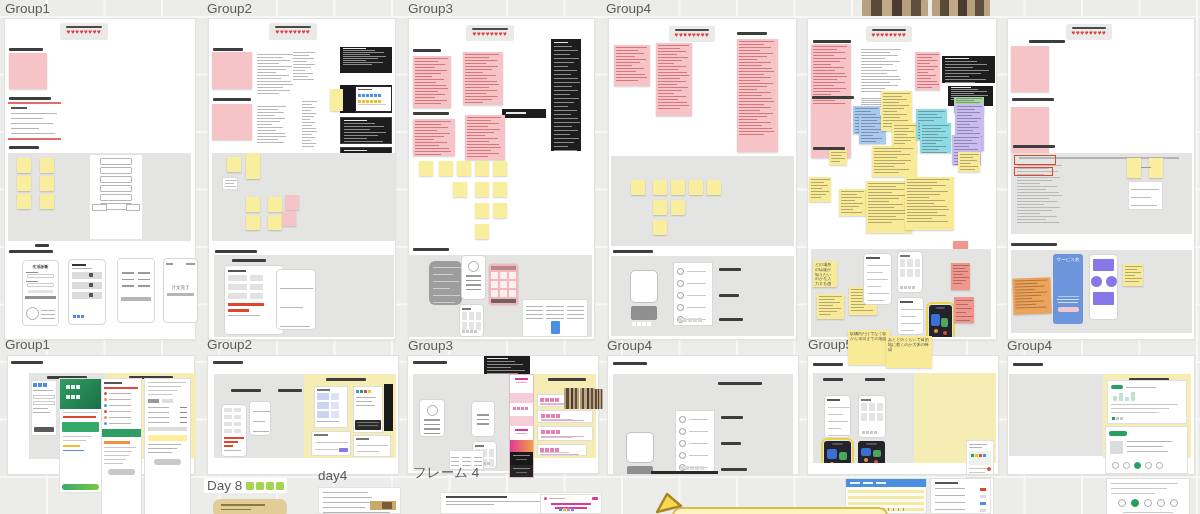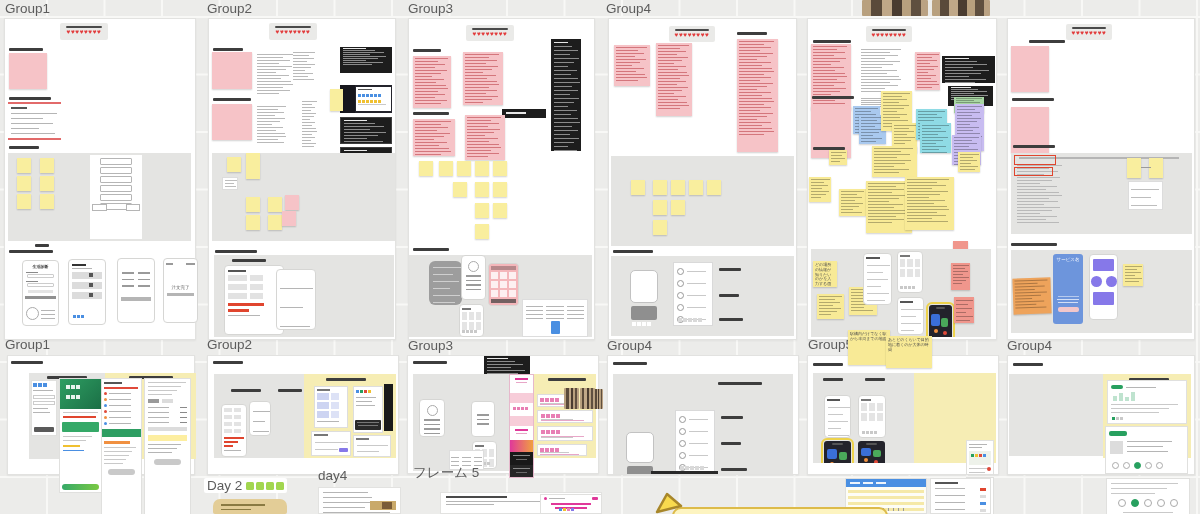--- a/index.html
+++ b/index.html
@@ -36,25 +36,25 @@
   <div class="flabel" style="left:207px;top:1px">Group2</div>
   <div class="flabel" style="left:408px;top:1px">Group3</div>
   <div class="flabel" style="left:606px;top:1px">Group4</div>
   <div class="flabel" style="left:5px;top:337px">Group1</div>
   <div class="flabel" style="left:207px;top:337px">Group2</div>
   <div class="flabel" style="left:408px;top:338px">Group3</div>
   <div class="flabel" style="left:607px;top:338px">Group4</div>
   <div class="flabel" style="left:808px;top:337px">Group5</div>
   <div class="flabel" style="left:1007px;top:338px">Group4</div>
   <div class="flabel hl" style="left:204px;top:478px">
-    <span>Day 2</span>
+    <span>Day 8</span>
     <span id="day2sq"><span class="gsq"></span><span class="gsq"></span><span class="gsq"></span><span class="gsq"></span></span>
   </div>
   <div class="flabel" style="left:318px;top:468px">day4</div>
-  <div class="flabel" style="left:413px;top:464px">フレーム 5</div>
+  <div class="flabel" style="left:413px;top:464px">フレーム 4</div>
   <div id="objects">
       <div class="frame" style="left: 4px; top: 18px; width: 190px; height: 320px;">
         <div class="el hearts" style="left: 55px; top: 4px; width: 48px; height: 17px; background: rgb(234, 234, 232); border-radius: 2px;">
           <div style="height: 2px; background: rgb(74, 74, 74); margin: 3px 12% 0px; border-radius: 1px;"></div>
           <div class="heartrow">♥♥♥♥♥♥♥♥</div>
         </div>
         <div class="el cap cap" style="left: 4px; top: 29px; width: 34px; height: 2.5px;"></div>
         <div class="el sticky sticky" style="left: 4px; top: 34px; width: 38px; height: 36px; background: rgb(246, 195, 199);"></div>
         <div class="el cap cap" style="left: 4px; top: 78px; width: 42px; height: 2.5px;"></div>
         <div class="el table" style="left: 3px; top: 83px; width: 53px; height: 38px; background: rgb(255, 255, 255); border-top: 2px solid rgb(226, 106, 106); border-bottom: 2px solid rgb(226, 106, 106);">

